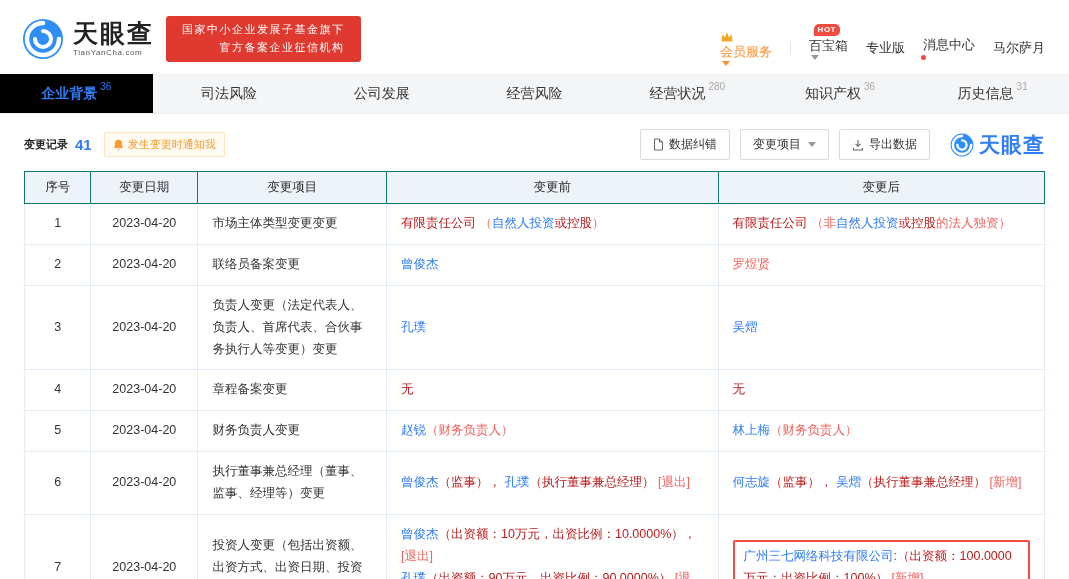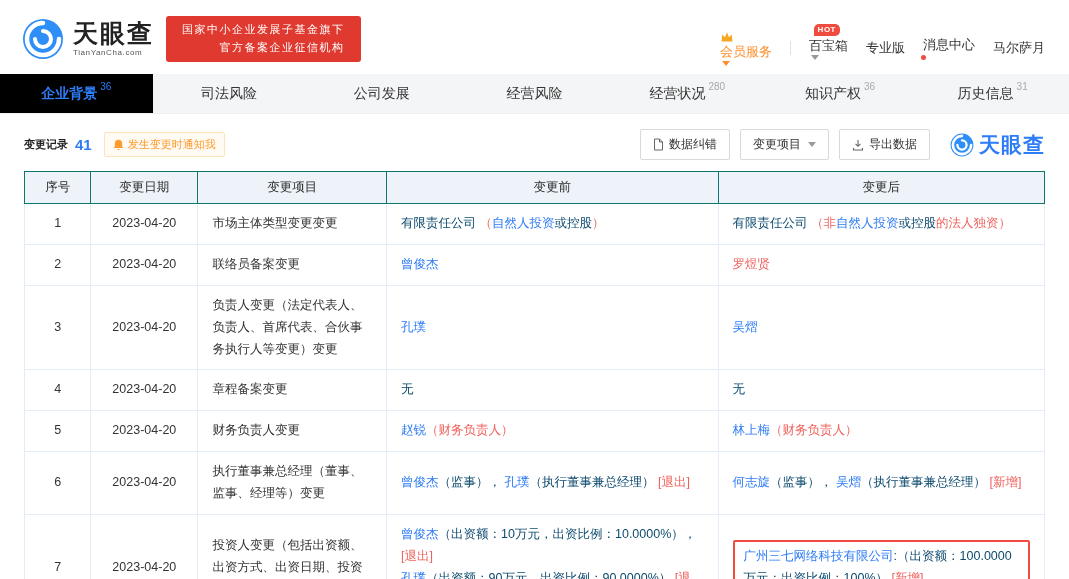--- a/index.html
+++ b/index.html
@@ -75,21 +75,21 @@
   .watermark-text { color: #2e7cf6; font-size: 21px; font-weight: bold; letter-spacing: 1px; }
   
   .table-wrap { padding: 0 24px; }
   table { width: 100%; border-collapse: collapse; table-layout: fixed; }
   th {
     background: #eef3f9; border: 1px solid #0f766e; height: 32px;
     font-size: 12.5px; font-weight: normal; color: #2b2b2b; text-align: center;
   }
   td { border: 1px solid #e4edf7; padding: 9px 14px; vertical-align: middle; font-size: 12.5px; line-height: 1.75; }
   td.center { text-align: center; padding: 9px 4px; }
-  .c-dark { color: #0c4a6e; }
+  .c-dark { color: #b91c1c; }
   .c-blue { color: #2e7cf6; cursor: pointer; }
   .c-red  { color: #f0615c; }
   .red-box { border: 2px solid #f34b42; border-radius: 2px; padding: 4px 9px; }
 </style>
 </head>
 <body>
 
 <div class="header">
   <div class="logo-block">
     <span style="line-height:0;">

